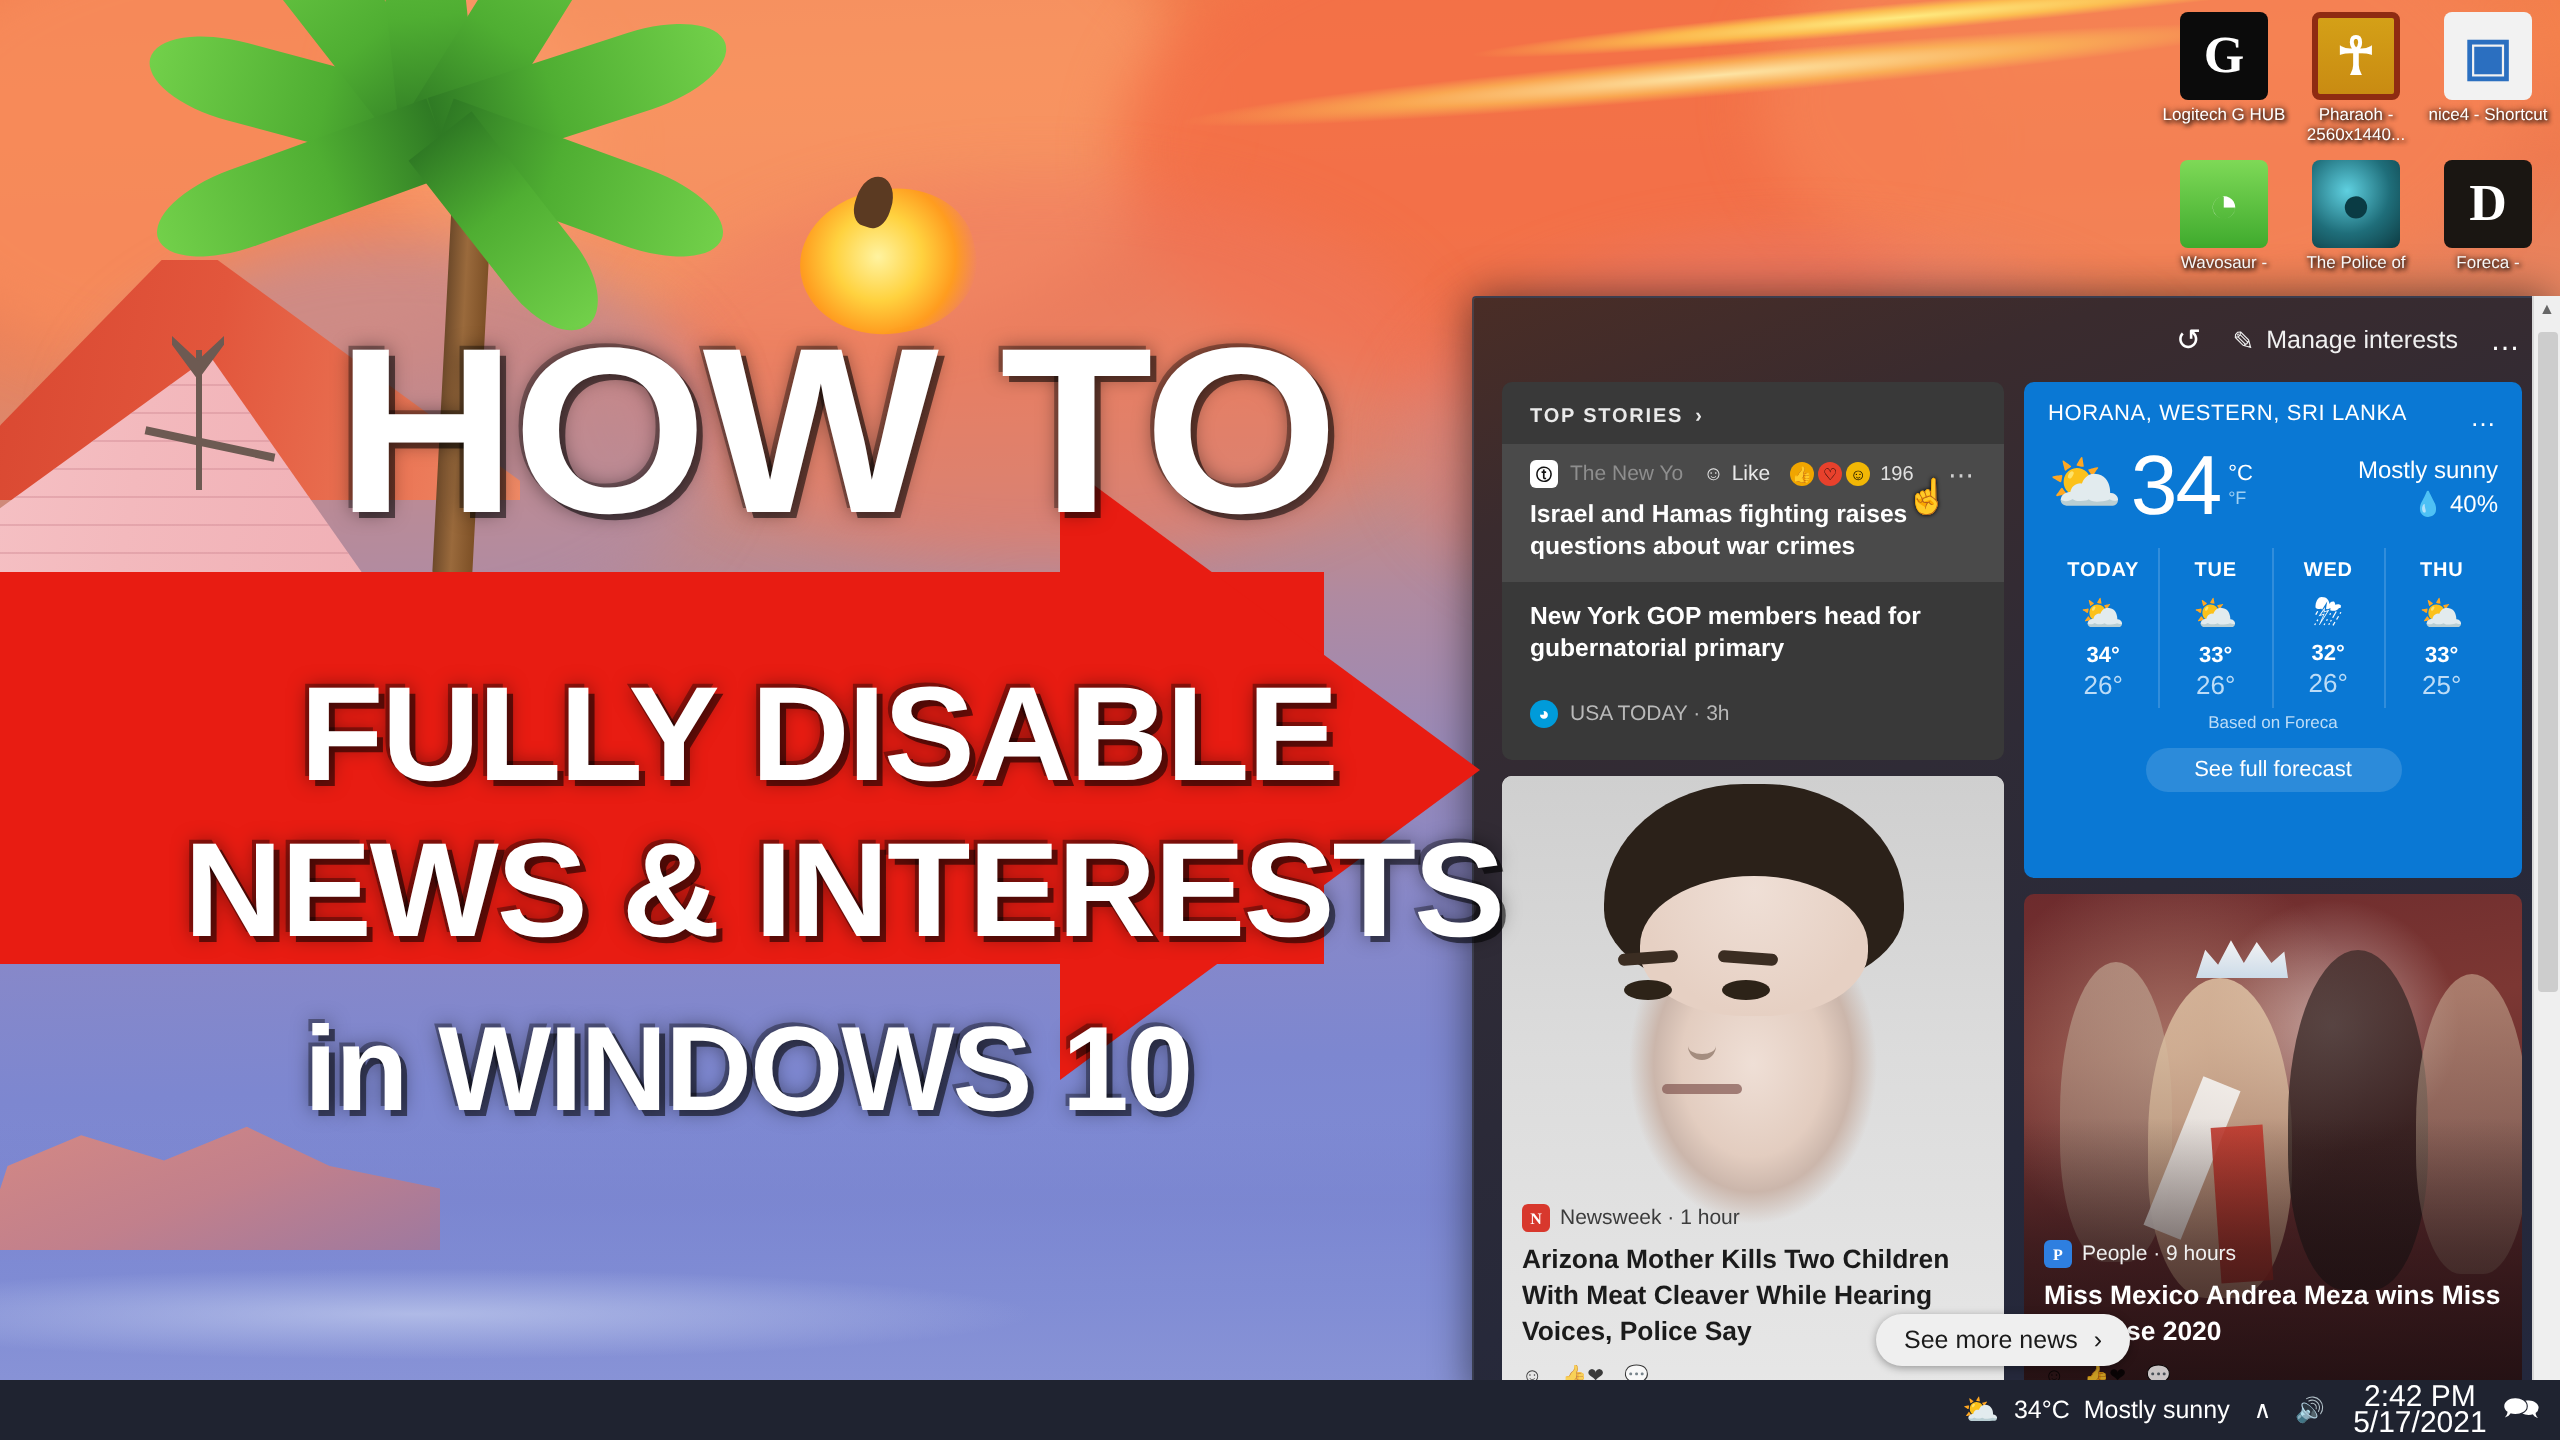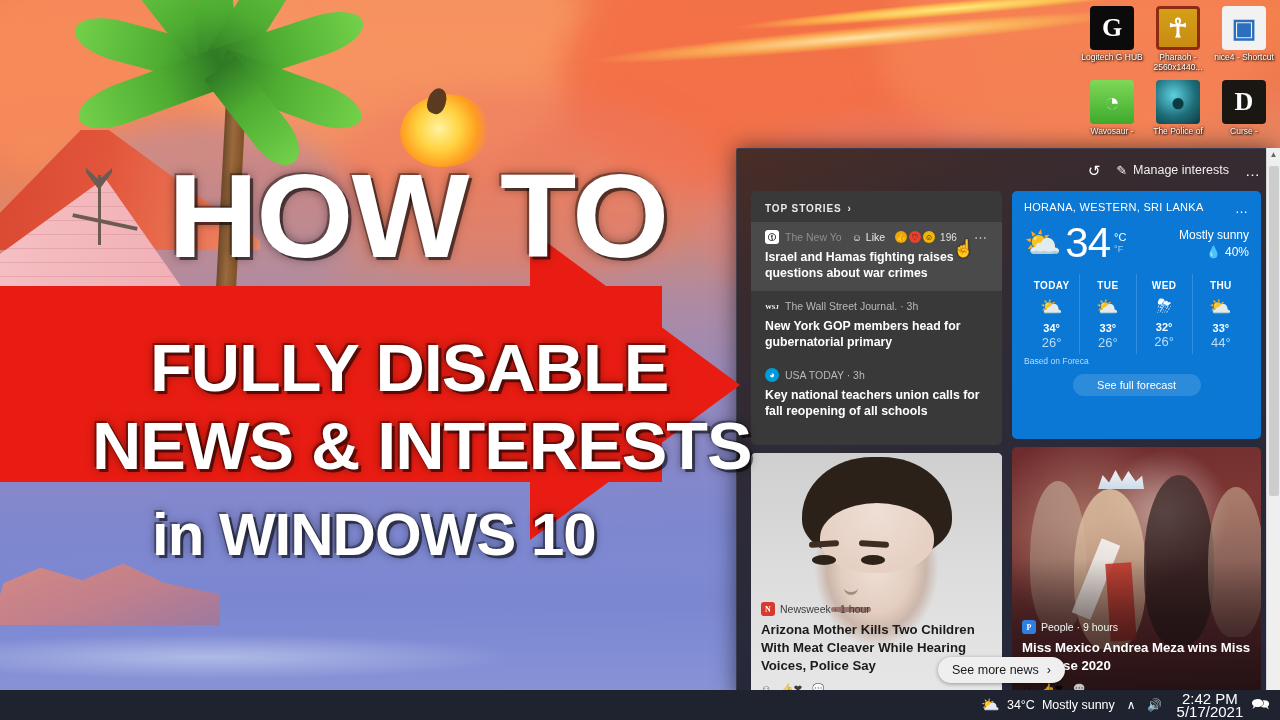--- a/index.html
+++ b/index.html
@@ -186,21 +186,21 @@
 
   #flyout-body {
     display: flex; gap: 10px; padding: 0 12px 0 14px; height: 510px;
   }
   .col { display: flex; flex-direction: column; gap: 8px; }
   .col-left { width: 252px; }
   .col-right { width: 250px; }
 
   
   .card-stories {
-    background: #393939; border-radius: 5px; overflow: hidden; padding-bottom: 16px;
+    background: #393939; border-radius: 5px; overflow: hidden; padding-bottom: 4px;
   }
   .stories-head {
     color: #eaeaea; font-size: 10px; letter-spacing: .9px; font-weight: bold;
     padding: 12px 14px 8px; display: flex; align-items: center; gap: 6px;
   }
   .story { padding: 6px 14px 10px; position: relative; }
   .story.active { background: #4a4a4a; }
   .story-meta { display: flex; align-items: center; gap: 6px; height: 18px; }
   .src-badge {
     width: 14px; height: 14px; border-radius: 3px; flex: 0 0 auto;
@@ -248,21 +248,21 @@
   .w-right { margin-left: auto; text-align: right; }
   .w-cond { font-size: 12px; }
   .w-precip { font-size: 12px; margin-top: 3px; }
   .w-days { display: grid; grid-template-columns: repeat(4,1fr); margin-top: 10px; text-align: center; }
   .w-day { padding: 6px 0 4px; border-right: 1px solid rgba(255,255,255,.16); }
   .w-day:last-child { border-right: 0; }
   .w-dname { font-size: 10px; font-weight: bold; letter-spacing: .4px; }
   .w-dico { font-size: 18px; margin: 5px 0 4px; }
   .w-hi { font-size: 11px; font-weight: bold; }
   .w-lo { font-size: 13px; color: #bcdcf7; margin-top: 1px; }
-  .w-credit { text-align: left; font-size: 8.5px; color: #bcdcf7; margin-top: 2px; }
+  .w-credit { text-align: center; font-size: 8.5px; color: #bcdcf7; margin-top: 2px; }
   .w-forecast {
     margin: 8px auto 0; width: 128px; text-align: center; font-size: 11px;
     background: rgba(255,255,255,.14); border-radius: 13px; padding: 5px 0; cursor: pointer;
   }
 
   
   .card-img { border-radius: 5px; overflow: hidden; position: relative; flex: 1; }
   .card-news-light { background: #f1f1f1; }
   .photo { position: absolute; left: 0; top: 0; width: 100%; height: 100%; }
 
@@ -452,21 +452,21 @@
     <div class="dicon">
       <div class="glyph ico-wavo">◔</div>
       <div class="dlabel">Wavosaur -</div>
     </div>
     <div class="dicon">
       <div class="glyph ico-curse" style="color:#0a3b44">●</div>
       <div class="dlabel">The Police of</div>
     </div>
     <div class="dicon">
       <div class="glyph ico-drakan">D</div>
-      <div class="dlabel">Curse -</div>
+      <div class="dlabel">Foreca -</div>
     </div>
   </div>
 </div>
 
 <div id="flyout">
 
   <div id="flyout-header">
     <span class="refresh-ico">↻</span>
     <span class="hdr-btn">
       <span class="pencil-ico">✎</span>
@@ -499,33 +499,28 @@
               <span class="rx rx3">☺</span>
               <span class="rx-count">196</span>
             </span>
             <span class="story-dots">⋯</span>
           </div>
           <div class="story-title">Israel and Hamas fighting raises questions about war crimes</div>
           <div class="cursor-hand">☝</div>
         </div>
 
         <div class="story">
-          <div class="story-meta">
-            <span class="src-badge b-wsj">WSJ</span>
-            <span class="src-name">The Wall Street Journal. · 3h</span>
-          </div>
           <div class="story-title">New York GOP members head for gubernatorial primary</div>
         </div>
 
         <div class="story">
           <div class="story-meta">
             <span class="src-badge b-usa">◕</span>
             <span class="src-name">USA TODAY · 3h</span>
           </div>
-          <div class="story-title">Key national teachers union calls for fall reopening of all schools</div>
         </div>
       </div>
 
       <div class="card-img card-news-light">
         <div class="photo photo-mug">
           <div class="mug-hair"></div>
           <div class="mug-brow l"></div>
           <div class="mug-brow r"></div>
           <div class="mug-eye l"></div>
           <div class="mug-eye r"></div>
@@ -585,21 +580,21 @@
           <div class="w-day">
             <div class="w-dname">WED</div>
             <div class="w-dico">⛈</div>
             <div class="w-hi">32°</div>
             <div class="w-lo">26°</div>
           </div>
           <div class="w-day">
             <div class="w-dname">THU</div>
             <div class="w-dico">⛅</div>
             <div class="w-hi">33°</div>
-            <div class="w-lo">44°</div>
+            <div class="w-lo">25°</div>
           </div>
         </div>
         <div class="w-credit">Based on Foreca</div>
         <div class="w-forecast">See full forecast</div>
       </div>
 
       <div class="card-img">
         <div class="photo photo-pageant">
           <div class="pg-figure pg-f1"></div>
           <div class="pg-figure pg-f2"></div>

